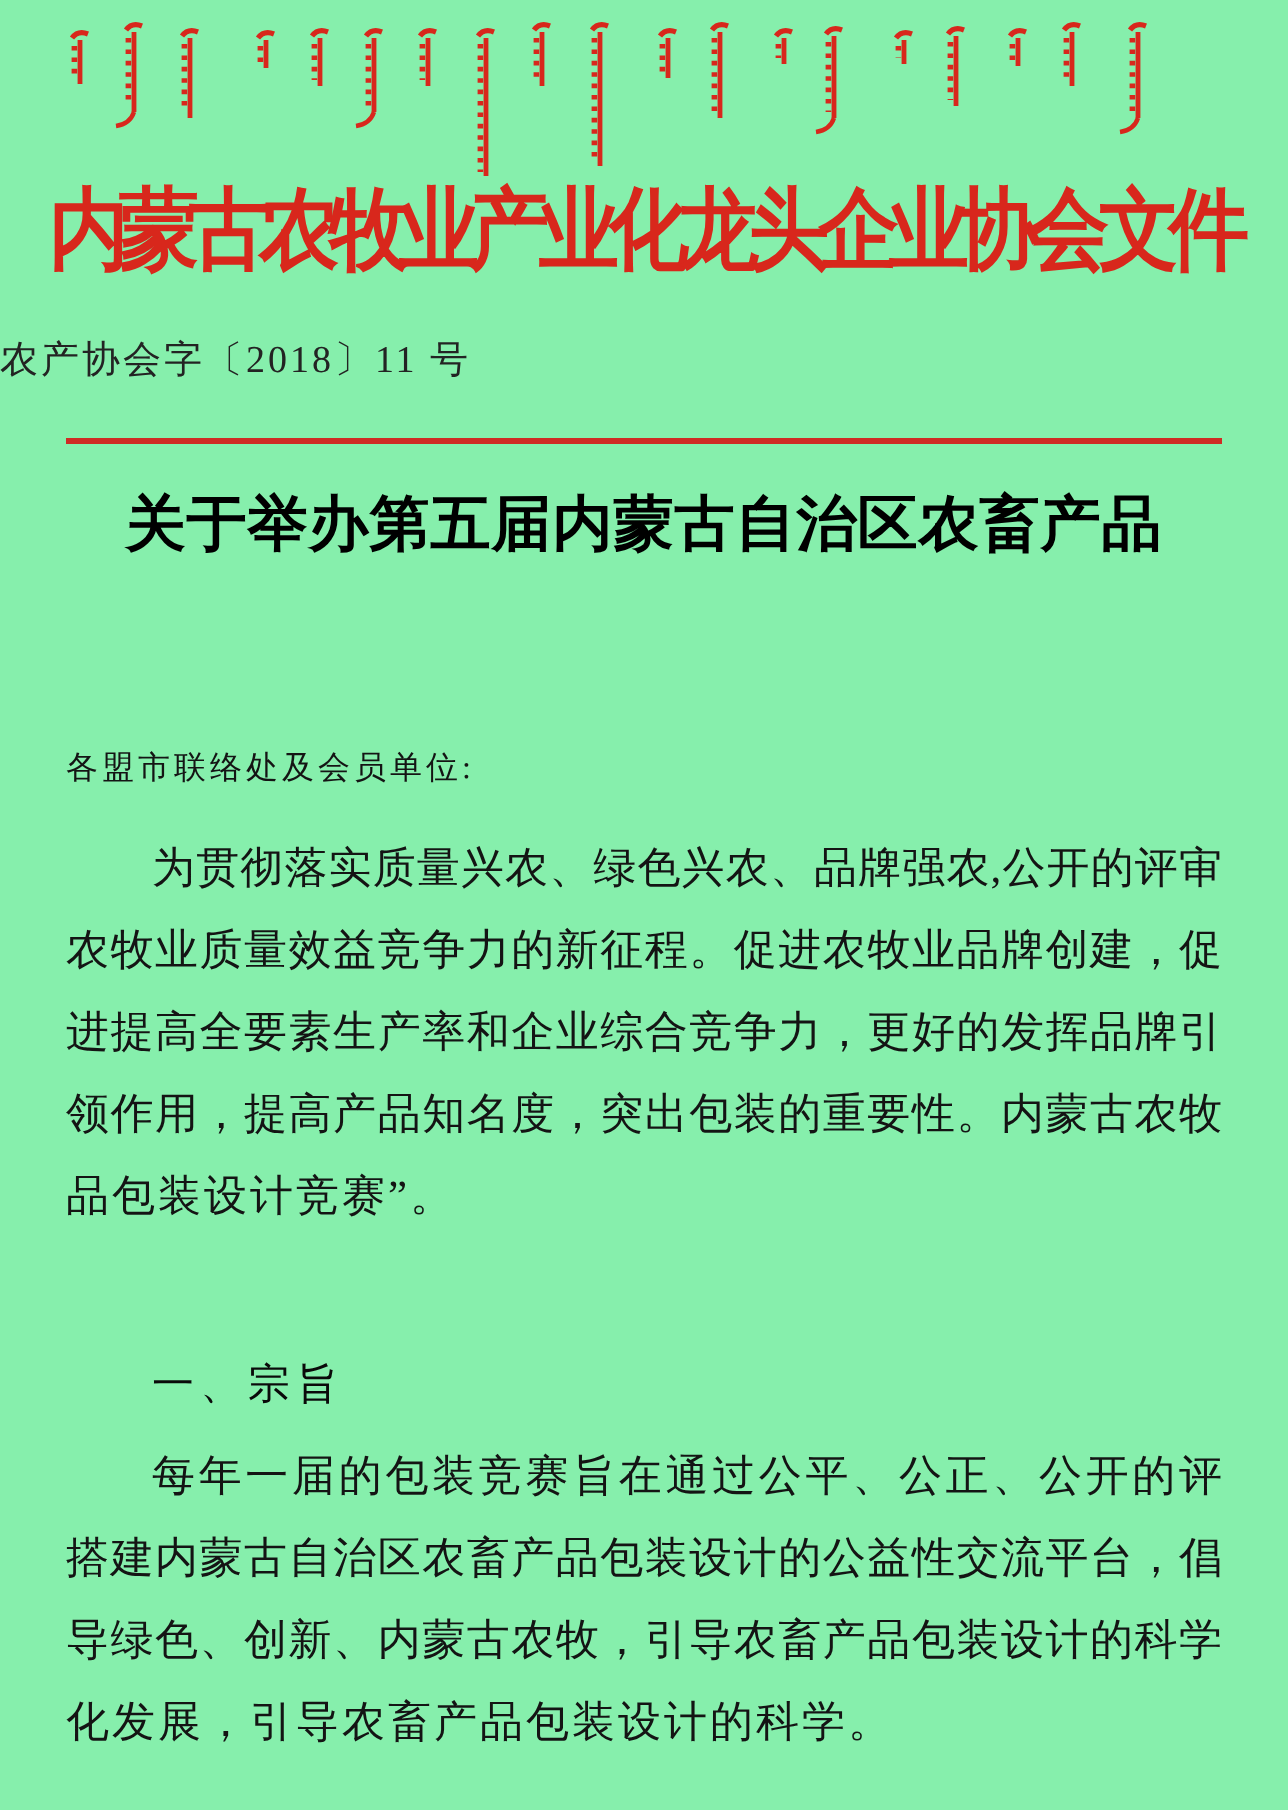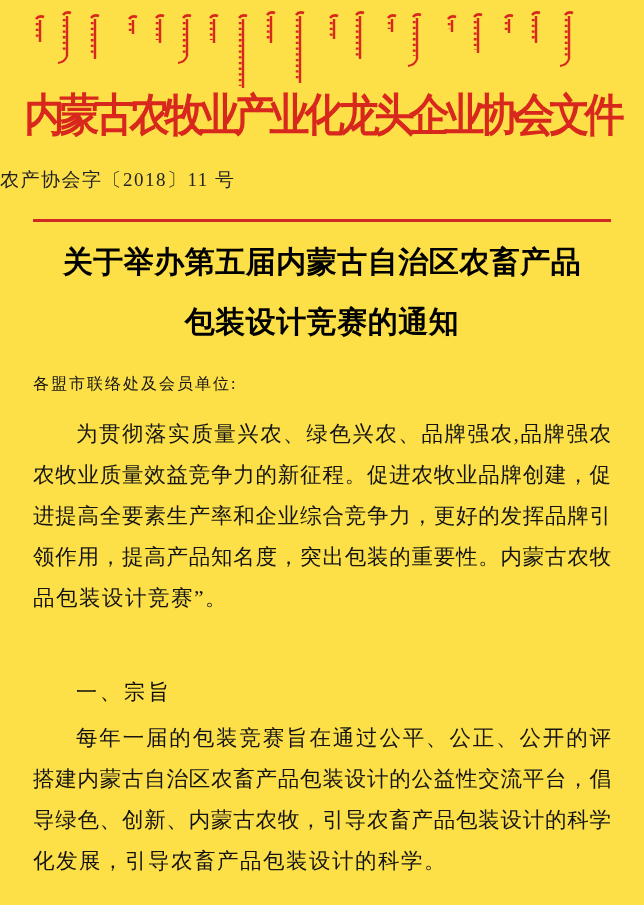--- a/index.html
+++ b/index.html
@@ -1,20 +1,20 @@
 <!DOCTYPE html>
 <html><head>
 <meta charset="utf-8">
 <style>
   html, body { margin: 0; padding: 0; background: #ffffff; }
   .page {
     position: relative;
     width: 644px;
     height: 905px;
-    background: #fde047;
+    background: #86efac;
     overflow: hidden;
     font-family: "Liberation Serif", "DejaVu Serif", serif;
     color: #141414;
   }
   
   .mongolian-banner {
     position: absolute;
     top: 6px; left: 30px;
     width: 584px; height: 82px;
   }
@@ -203,26 +203,25 @@
       </g>
     </svg>
 
   <div class="org-title">内蒙古农牧业产业化龙头企业协会文件</div>
 
   <div class="doc-number">农产协会字〔2018〕11 号</div>
 
   <div class="red-rule"></div>
 
   <div class="doc-title-line doc-title-1">关于举办第五届内蒙古自治区农畜产品</div>
-  <div class="doc-title-line doc-title-2">包装设计竞赛的通知</div>
 
   <div class="salutation">各盟市联络处及会员单位:</div>
 
   <div class="para para-1">
-    <div class="line first">为贯彻落实质量兴农、绿色兴农、品牌强农,品牌强农</div>
+    <div class="line first">为贯彻落实质量兴农、绿色兴农、品牌强农,公开的评审</div>
     <div class="line">农牧业质量效益竞争力的新征程。促进农牧业品牌创建，促</div>
     <div class="line">进提高全要素生产率和企业综合竞争力，更好的发挥品牌引</div>
     <div class="line">领作用，提高产品知名度，突出包装的重要性。内蒙古农牧</div>
     <div class="line last">品包装设计竞赛”。</div>
   </div>
 
   <div class="section-heading">一、宗旨</div>
 
   <div class="para para-2">
     <div class="line first">每年一届的包装竞赛旨在通过公平、公正、公开的评审，</div>

